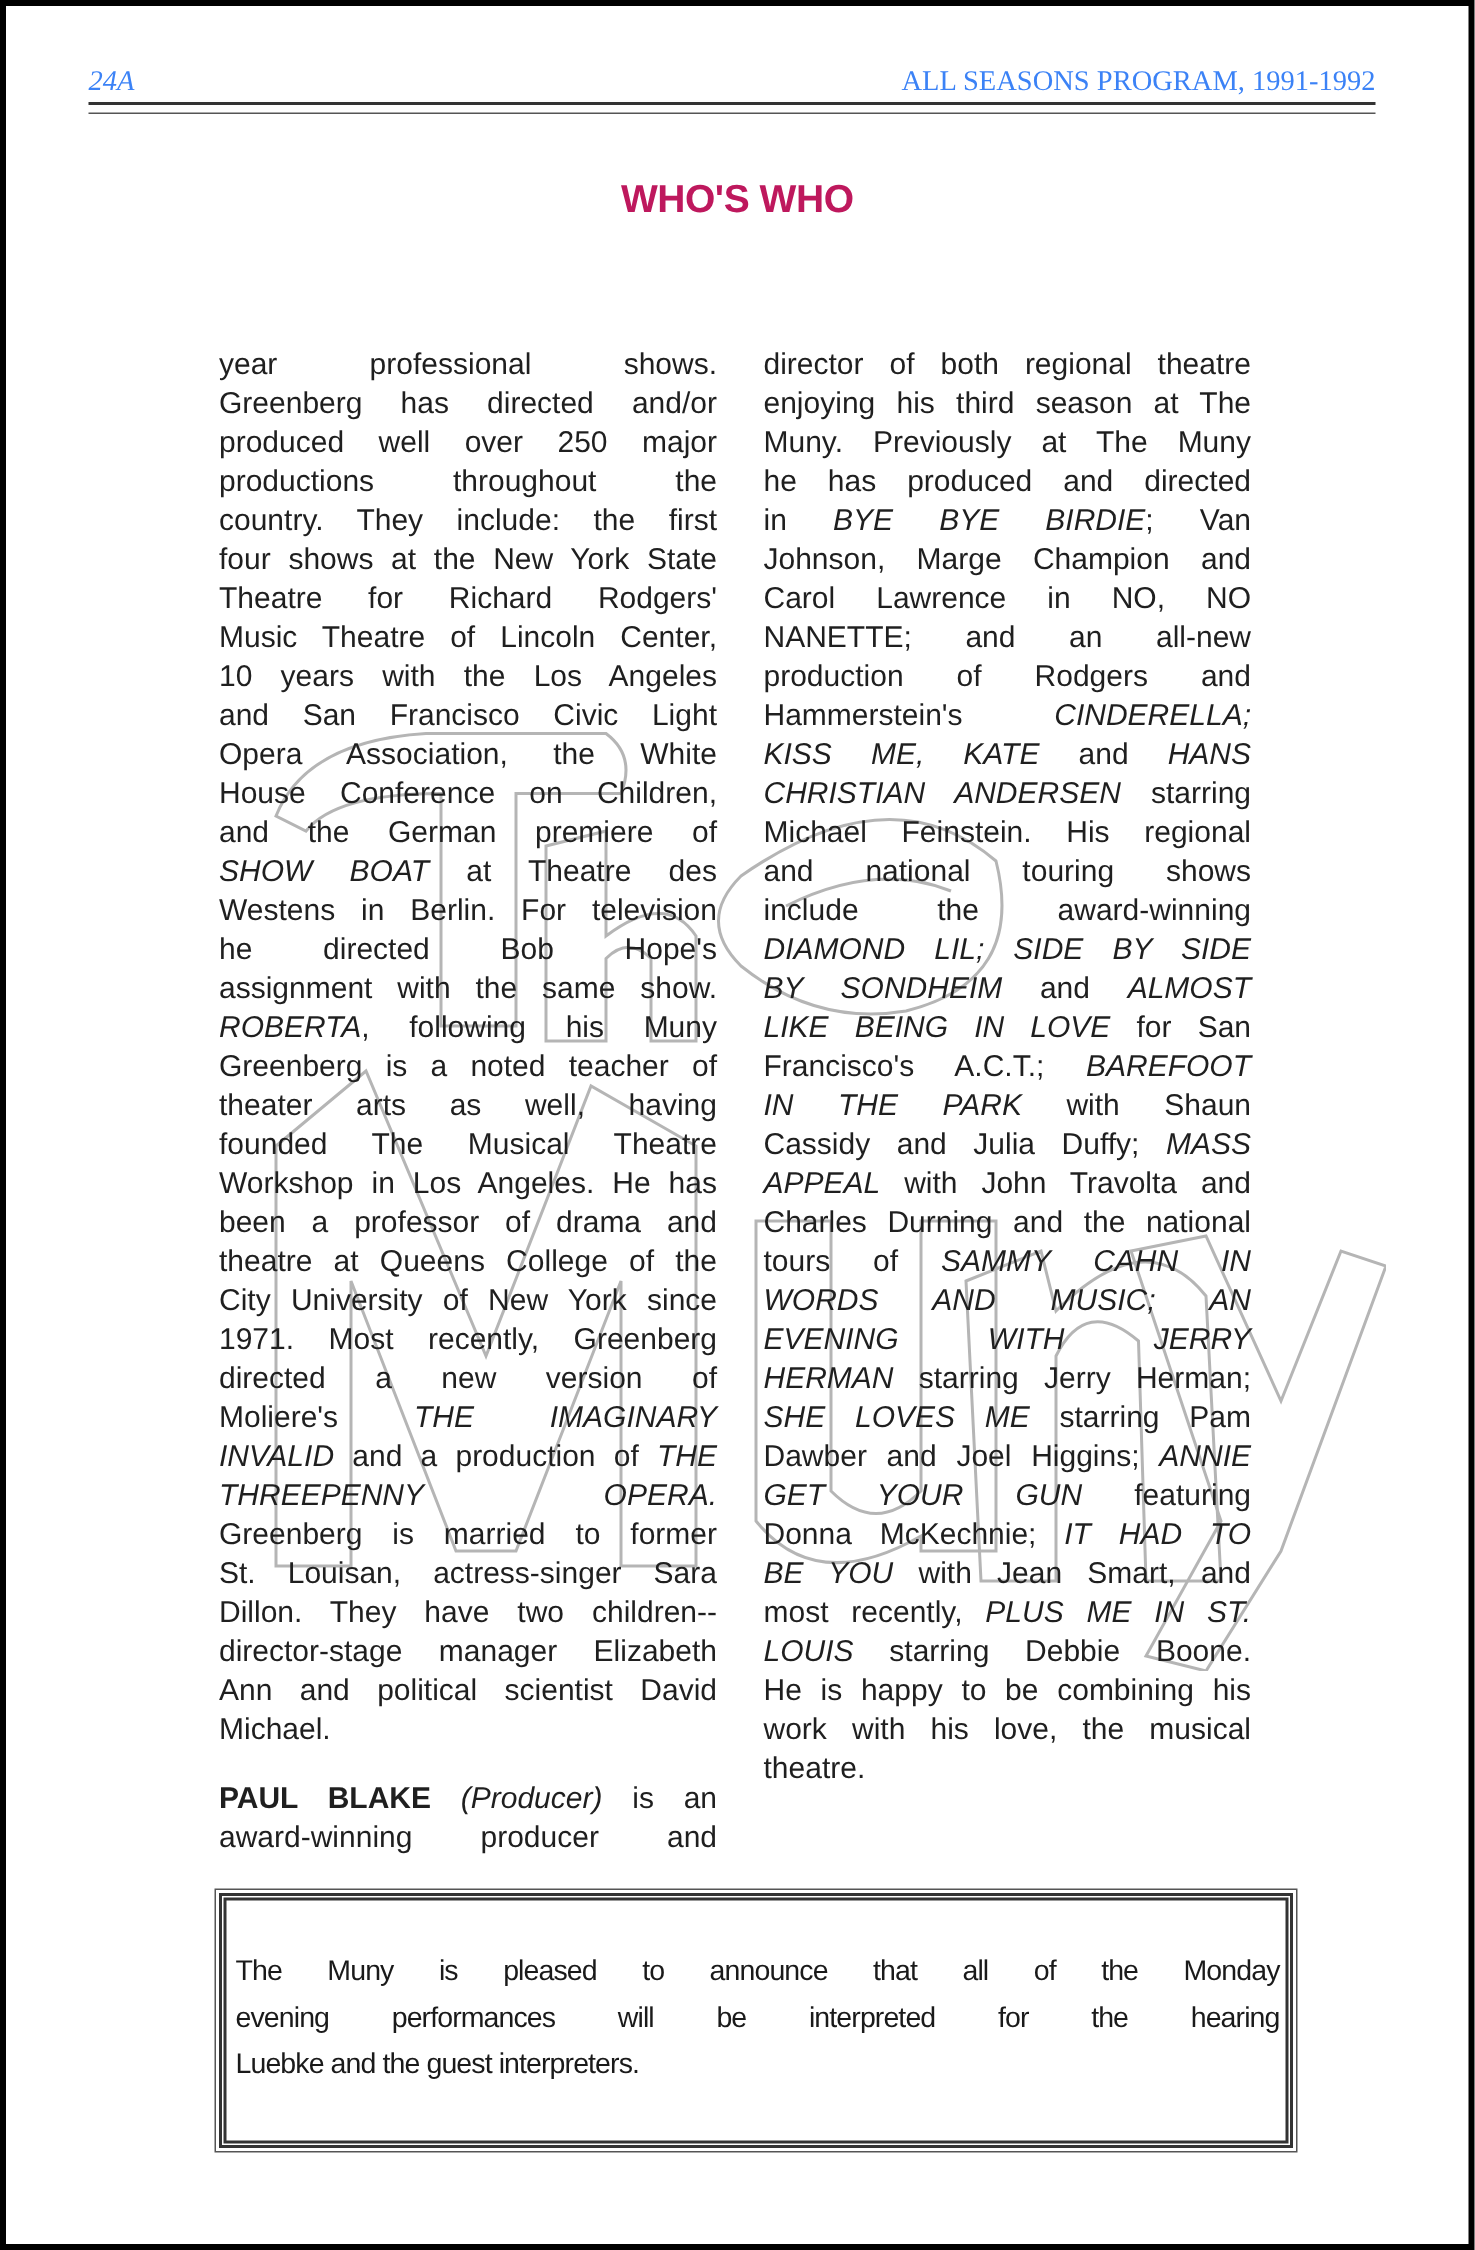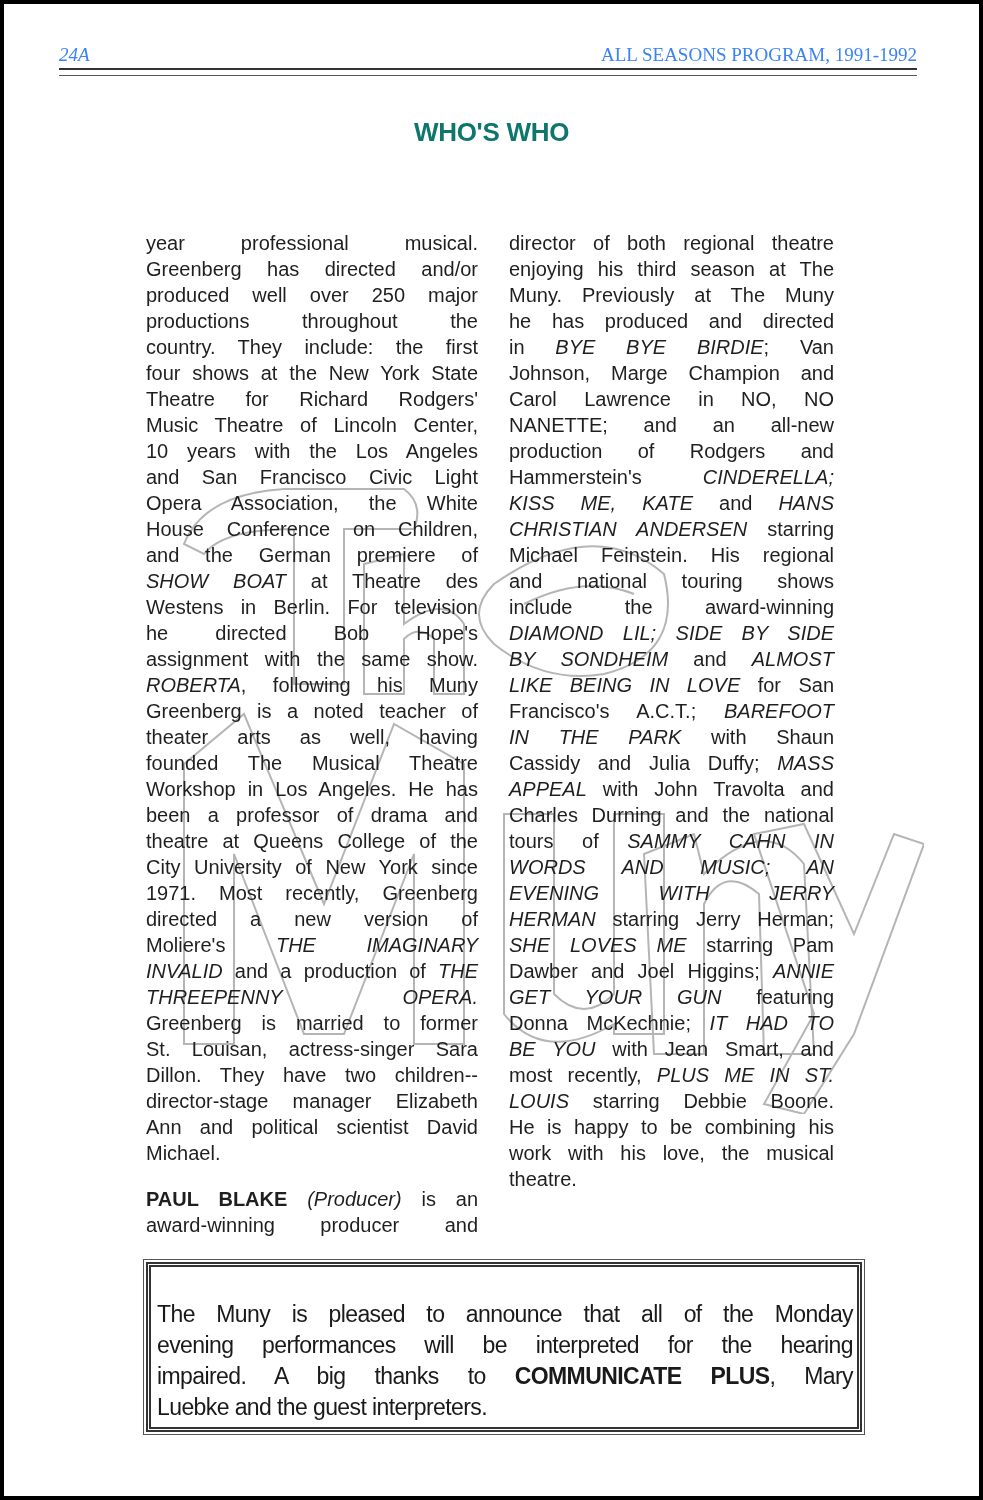--- a/index.html
+++ b/index.html
@@ -19,21 +19,21 @@
       display: flex; justify-content: space-between; align-items: baseline;
     }
     .running-head .folio { font-style: italic; }
     .rule1 { position: absolute; left: 55px; right: 62px; top: 64px; height: 2px; background: #333; }
     .rule2 { position: absolute; left: 55px; right: 62px; top: 71px; height: 1px; background: #555; }
     .page-title {
       position: absolute; left: 0; right: 0; top: 113px;
       text-align: center;
       font-family: "Liberation Sans", sans-serif;
       font-weight: bold; font-size: 26px; letter-spacing: -0.3px;
-      color: #0f766e;
+      color: #be185d;
     }
     .watermark { position: absolute; left: 160px; top: 430px; width: 760px; height: 680px; pointer-events: none; }
     .col {
       position: absolute; top: 226px;
       font-family: "Liberation Sans", sans-serif;
       font-size: 20px; line-height: 26px;
       color: #1f1f1f;
     }
     .col-left { left: 142px; width: 332px; }
     .col-right { left: 505px; width: 325px; }
@@ -41,21 +41,21 @@
     .line.last { text-align-last: left; }
     .gap { display: block; height: 20px; }
     .i { font-style: italic; }
     .b { font-weight: bold; }
     .notice {
       position: absolute; left: 142px; top: 1258px; width: 696px; height: 118px;
       border: 5px double #333;
       outline: 1px solid #555; outline-offset: 2px;
       padding: 32px 4px 10px 6px;
       font-family: "Liberation Sans", sans-serif;
-      font-size: 23px; line-height: 31px; color: #1a1a1a;
+      font-size: 19px; line-height: 31px; color: #1a1a1a;
       letter-spacing: -0.6px;
       background: #fff;
     }
     .notice .line { height: 31px; }
   </style>
 </head>
 <body>
 
 <div class="running-head">
   <span class="folio">24A</span>
@@ -79,21 +79,21 @@
 
     <path d="M340 380 L390 380 L390 560 Q420 590 450 560 L450 380 L500 380 L500 600 L450 600 L450 590 Q380 630 340 580 Z"></path>
 
     <path d="M480 420 L530 400 L540 440 Q600 380 640 430 L650 620 L600 620 L595 460 Q560 430 540 470 L540 620 L490 620 Z"></path>
 
     <path d="M590 400 L640 390 L690 500 L730 400 L760 410 L690 600 L640 680 L600 670 L650 580 Z"></path>
   </g>
 </svg>
 
 <div class="col col-left">
-    <span class="line"><span>year professional musical.</span></span>
+    <span class="line"><span>year professional shows.</span></span>
     <span class="line"><span>Greenberg has directed and/or</span></span>
     <span class="line"><span>produced well over 250 major</span></span>
     <span class="line"><span>productions throughout the</span></span>
     <span class="line"><span>country. They include: the first</span></span>
     <span class="line"><span>four shows at the New York State</span></span>
     <span class="line"><span>Theatre for Richard Rodgers'</span></span>
     <span class="line"><span>Music Theatre of Lincoln Center,</span></span>
     <span class="line"><span>10 years with the Los Angeles</span></span>
     <span class="line"><span>and San Francisco Civic Light</span></span>
     <span class="line"><span>Opera Association, the White</span></span>
@@ -162,15 +162,14 @@
     <span class="line"><span>most recently, </span><span class="i">PLUS ME IN ST.</span></span>
     <span class="line"><span class="i">LOUIS</span><span> starring Debbie Boone.</span></span>
     <span class="line"><span>He is happy to be combining his</span></span>
     <span class="line"><span>work with his love, the musical</span></span>
     <span class="line last"><span>theatre.</span></span>
   </div>
 
 <div class="notice">
     <span class="line"><span>The Muny is pleased to announce that all of the Monday</span></span>
     <span class="line"><span>evening performances will be interpreted for the hearing</span></span>
-    <span class="line"><span>impaired.  A big thanks to </span><span class="b">COMMUNICATE PLUS</span><span>, Mary</span></span>
     <span class="line last"><span>Luebke and the guest interpreters.</span></span>
   </div>
 
 </body></html>

